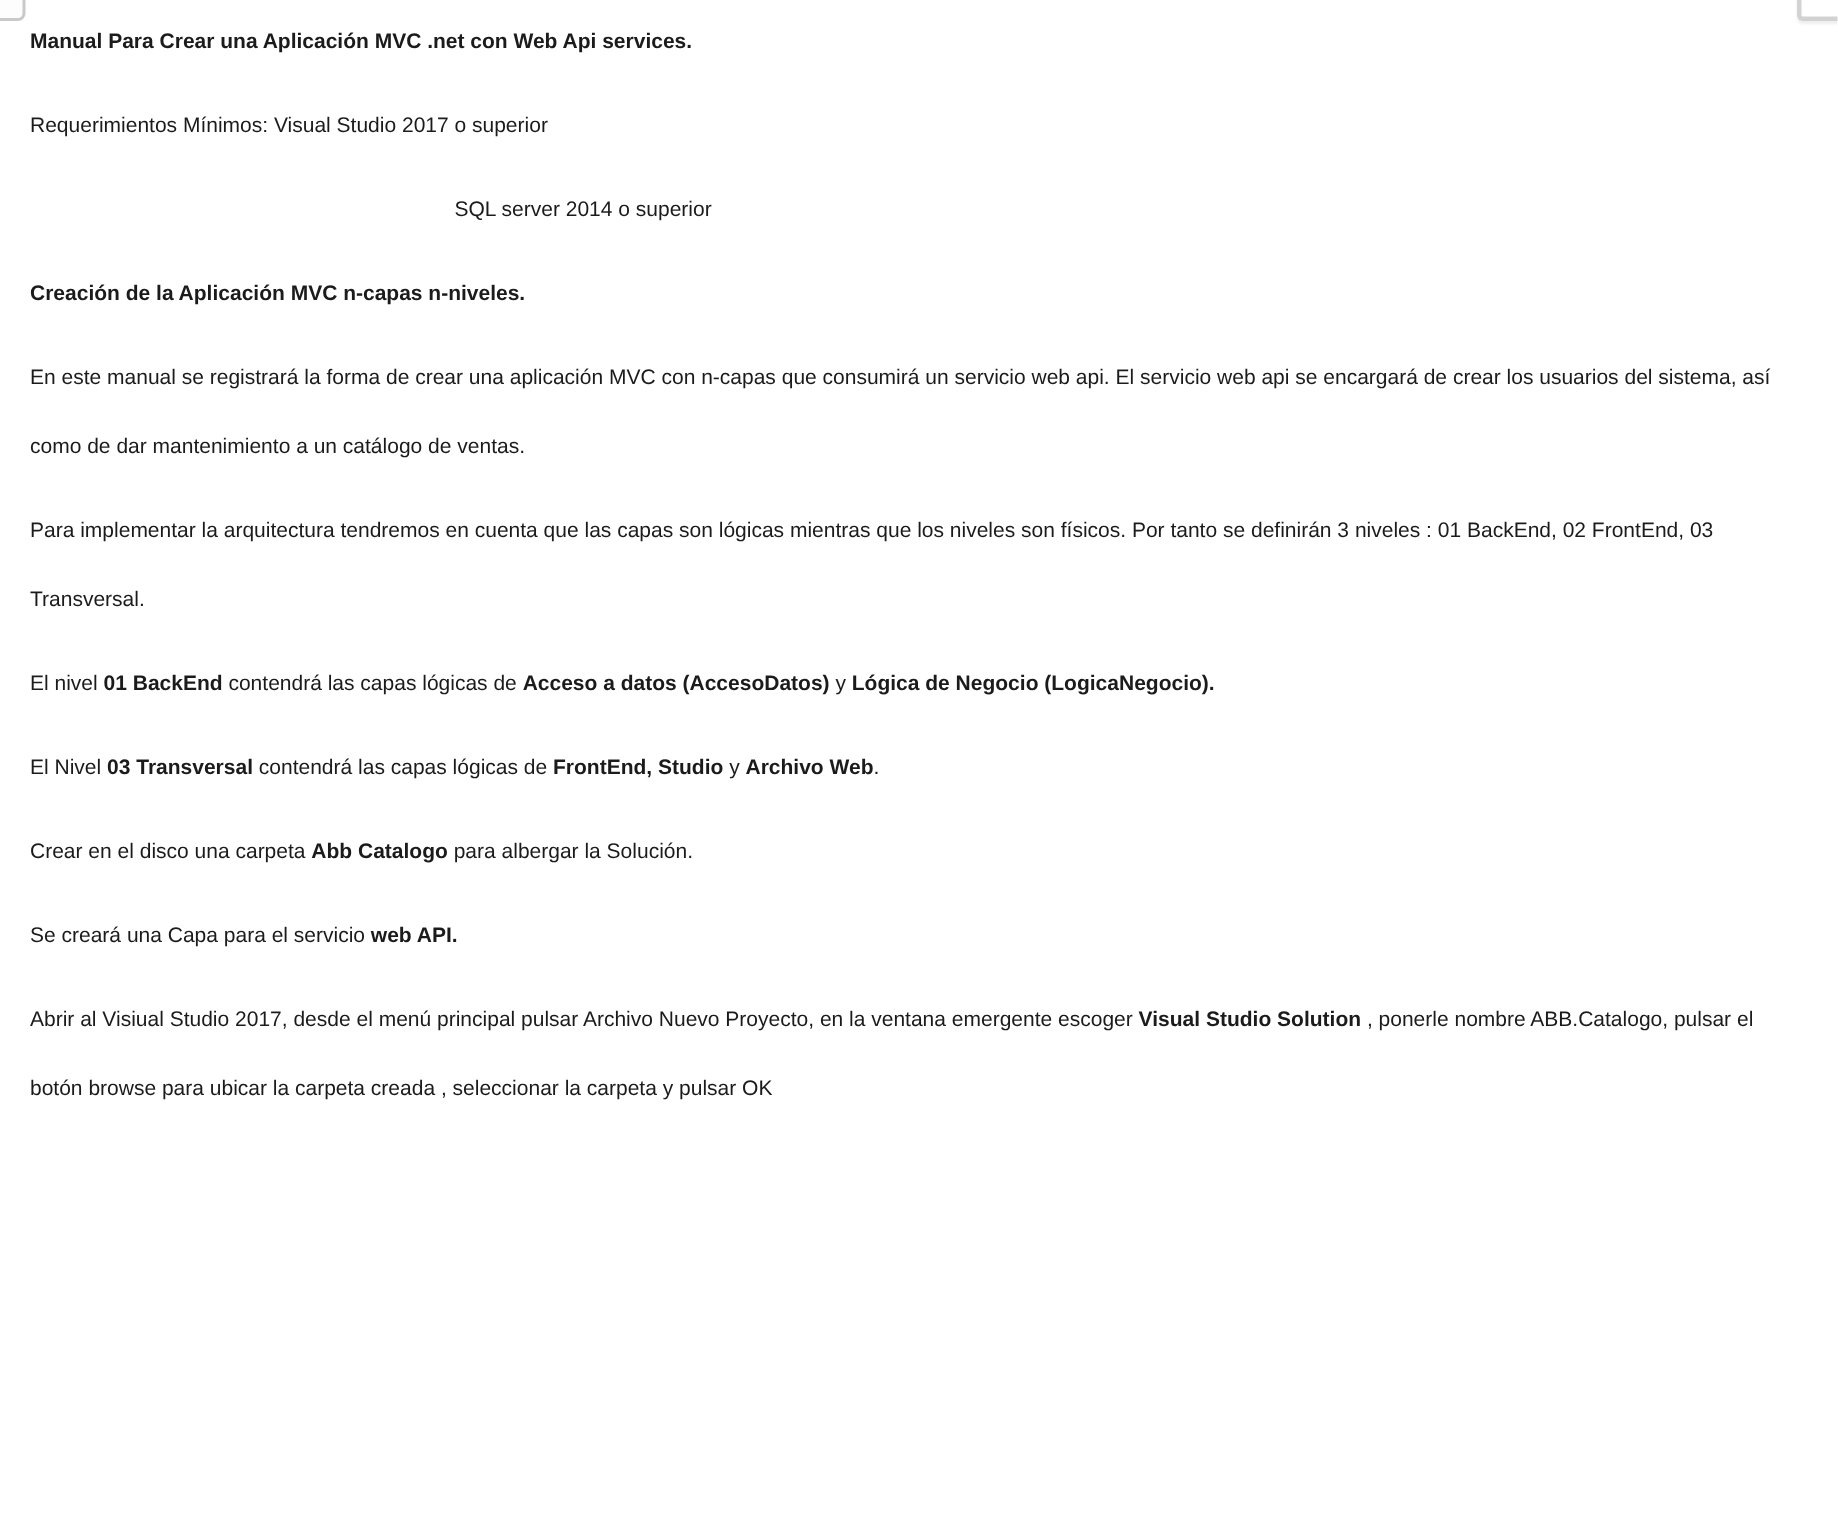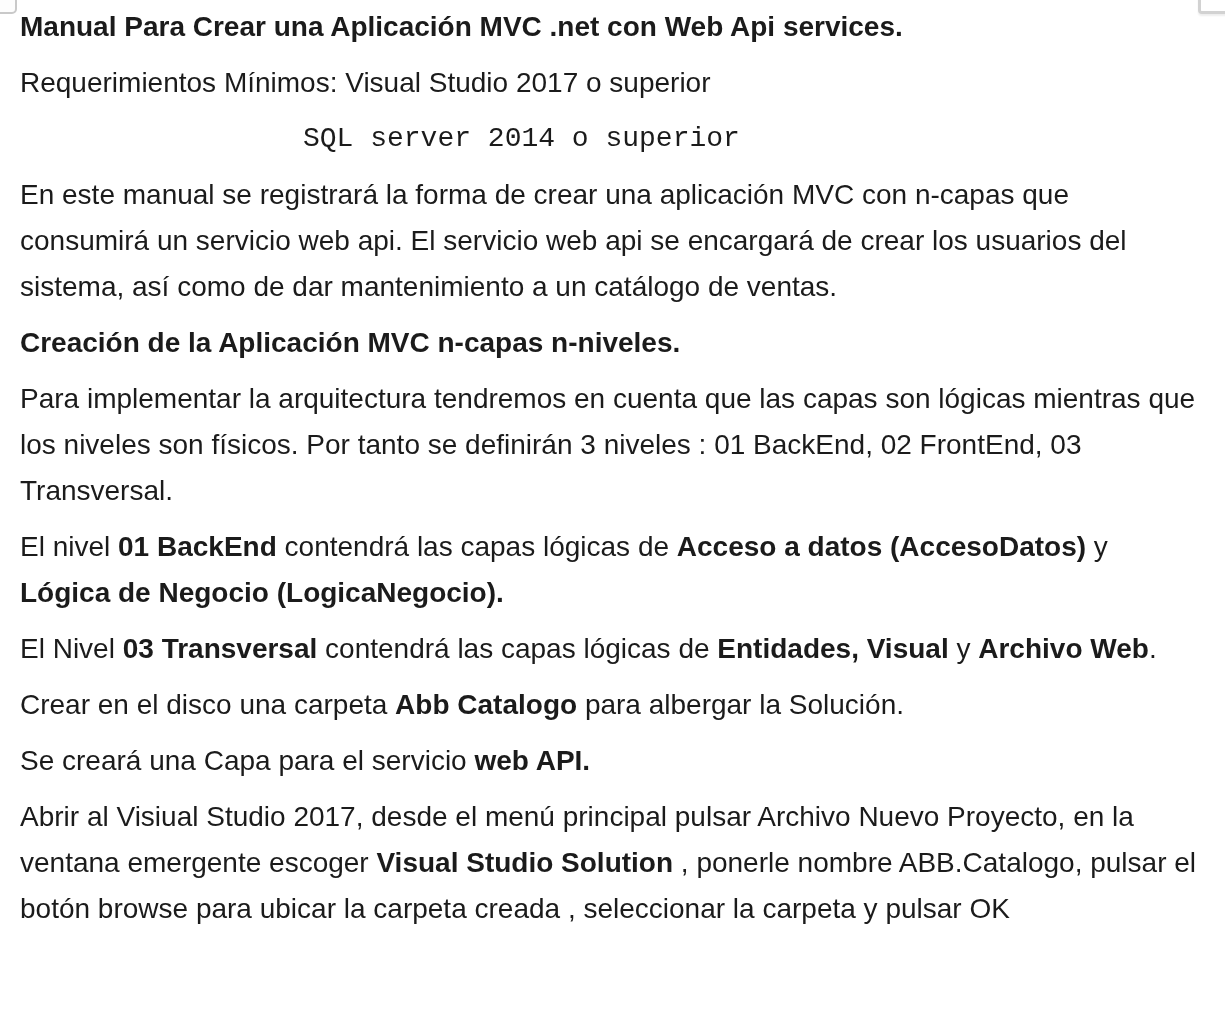--- a/index.html
+++ b/index.html
@@ -18,26 +18,26 @@
     background: #ffffff;
   }
   .content {
     box-sizing: border-box;
     padding: 4px 20px 0 20px;
     height: 986px;
     overflow: hidden;
   }
   .content p {
     margin: 0 0 10px 0;
-    font-size: 28px;
+    font-size: 14px;
     line-height: 46px;
     color: #1b1b1b;
     font-weight: 400;
   }
-  .content p.indent { padding-left: 283px; font-family: Liberation Mono, monospace; }
+  .content p.indent { padding-left: 283px; }
   .content .b { font-weight: 700; }
 
   
   .corner-tl {
     position: absolute;
     left: -11px;
     top: -14px;
     width: 24px;
     height: 24px;
     border: 2px solid #c9c9c9;
@@ -60,22 +60,22 @@
 </head>
 <body>
 
 <div class="page">
   <div class="corner-tl"></div>
   <div class="corner-tr"></div>
   <div class="content">
       <p><span class="b">Manual Para Crear una Aplicación MVC .net con Web Api services.</span></p>
       <p><span>Requerimientos Mínimos: Visual Studio 2017 o superior</span></p>
       <p class="indent"><span>SQL server 2014 o superior</span></p>
+      <p><span class="b">Creación de la Aplicación MVC n-capas n-niveles.</span></p>
       <p><span>En este manual se registrará la forma de crear una aplicación MVC con n-capas que consumirá un servicio web api. El servicio web api se encargará de crear los usuarios del sistema, así como de dar mantenimiento a un catálogo de ventas.</span></p>
-      <p><span class="b">Creación de la Aplicación MVC n-capas n-niveles.</span></p>
       <p><span>Para implementar la arquitectura tendremos en cuenta que las capas son lógicas mientras que los niveles son físicos. Por tanto se definirán 3 niveles : 01 BackEnd, 02 FrontEnd, 03 Transversal.</span></p>
       <p><span>El nivel </span><span class="b">01 BackEnd</span><span> contendrá las capas lógicas de </span><span class="b">Acceso a datos (AccesoDatos)</span><span> y </span><span class="b">Lógica de Negocio (LogicaNegocio)</span><span class="b">.</span></p>
-      <p><span>El Nivel </span><span class="b">03 Transversal</span><span> contendrá las capas lógicas de </span><span class="b">Entidades,</span><span> </span><span class="b">Visual</span><span> y </span><span class="b">Archivo Web</span><span>.</span></p>
+      <p><span>El Nivel </span><span class="b">03 Transversal</span><span> contendrá las capas lógicas de </span><span class="b">FrontEnd,</span><span> </span><span class="b">Studio</span><span> y </span><span class="b">Archivo Web</span><span>.</span></p>
       <p><span>Crear en el disco una carpeta </span><span class="b">Abb Catalogo</span><span> para albergar la Solución.</span></p>
       <p><span>Se creará una Capa para el servicio </span><span class="b">web API</span><span class="b">.</span></p>
       <p><span>Abrir al Visiual Studio 2017, desde el menú principal pulsar Archivo Nuevo Proyecto, en la ventana emergente escoger </span><span class="b">Visual Studio Solution</span><span> , ponerle nombre ABB.Catalogo, pulsar el botón browse para ubicar la carpeta creada , seleccionar la carpeta y pulsar OK</span></p>
     </div>
 </div>
 
 </body></html>

